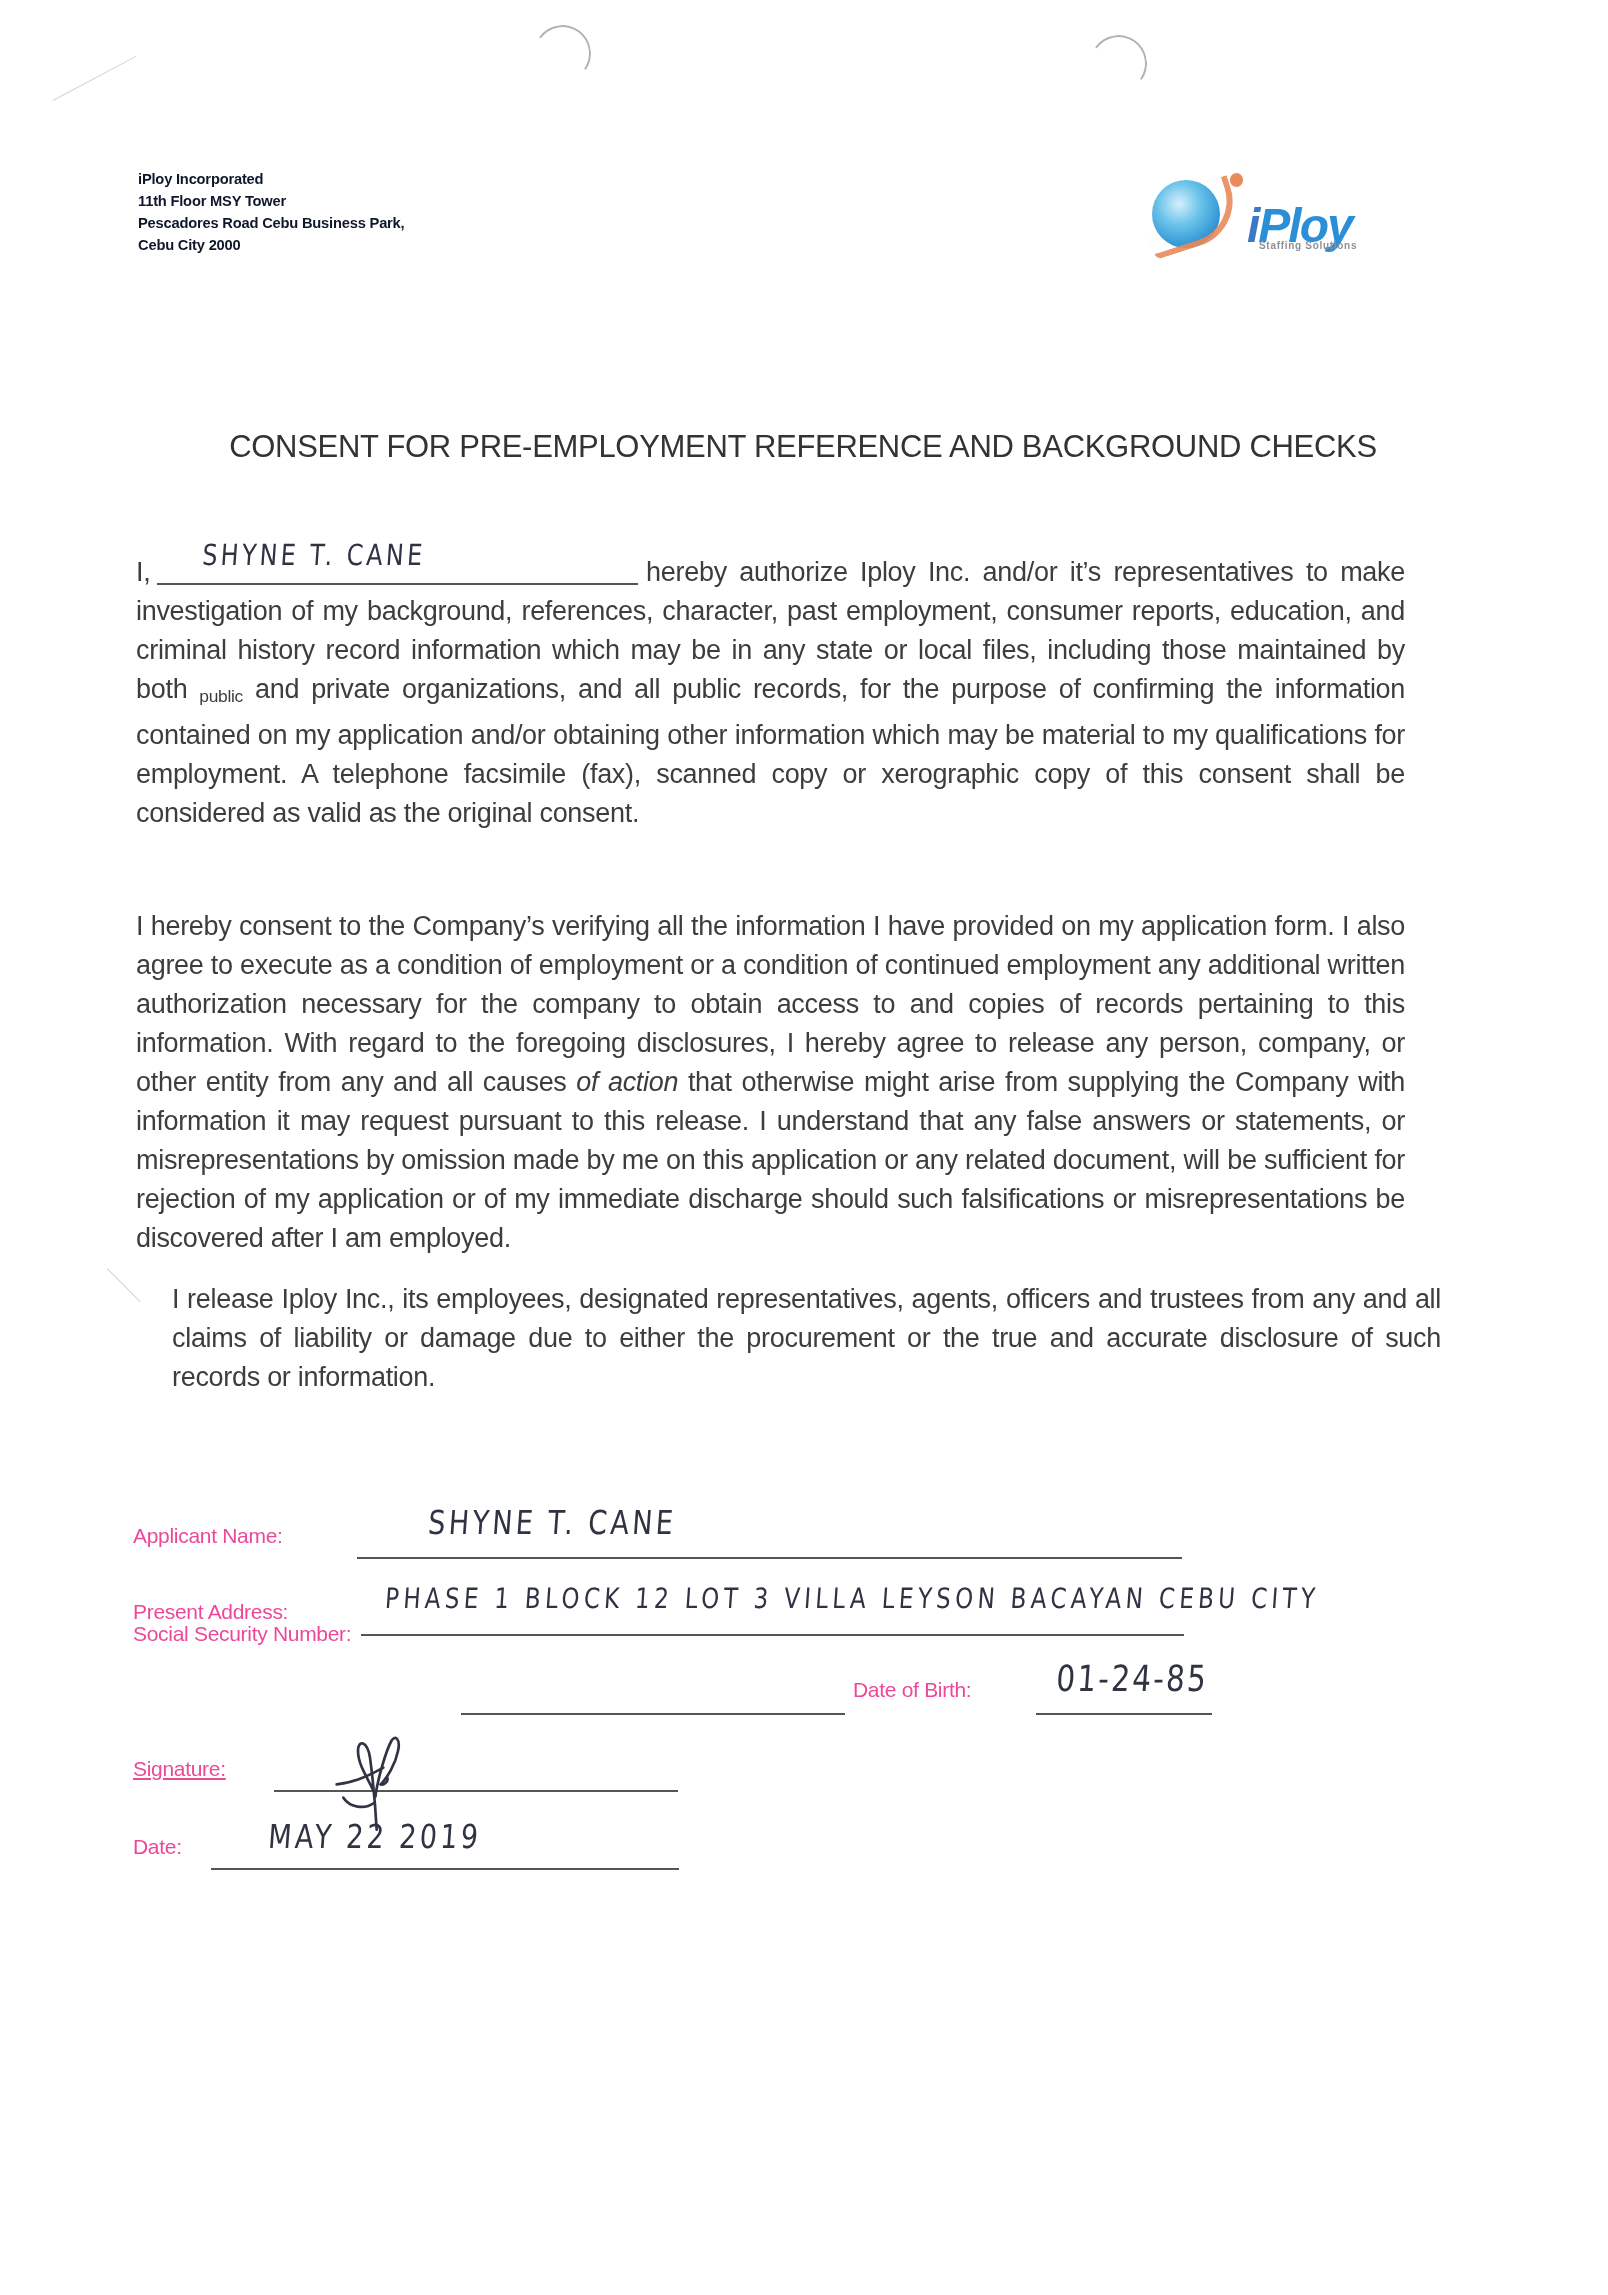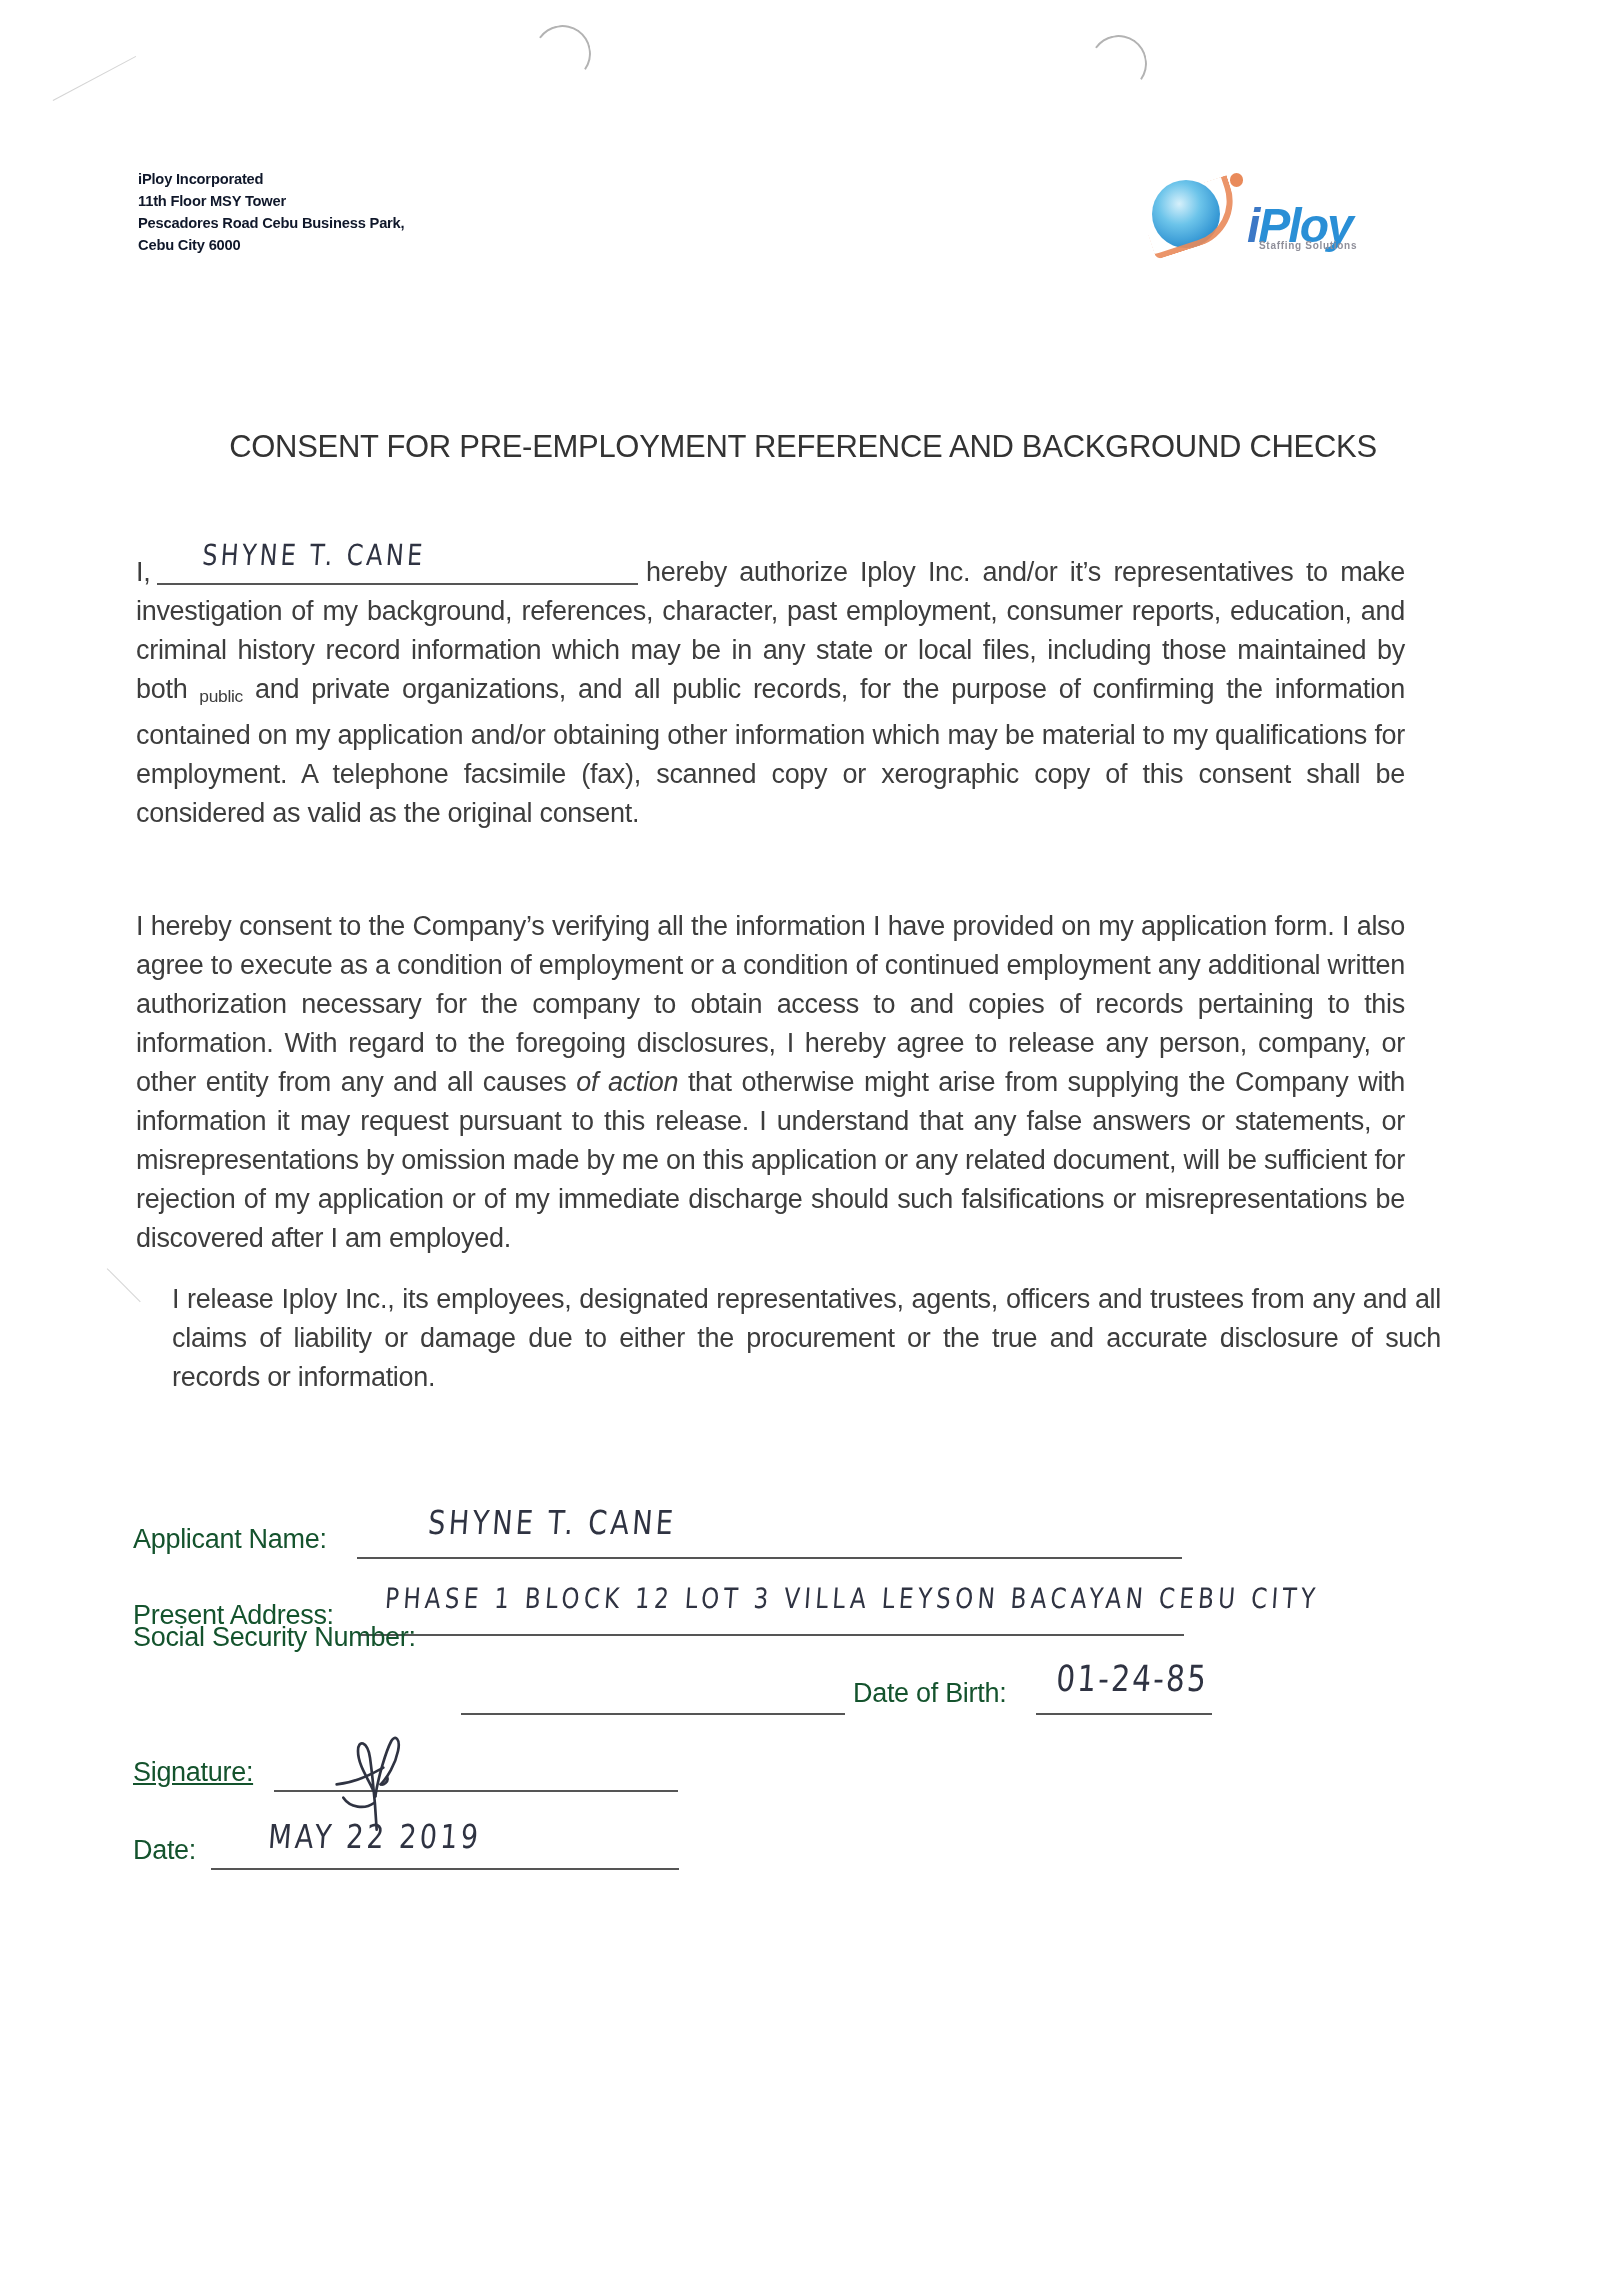--- a/index.html
+++ b/index.html
@@ -51,21 +51,21 @@
 
     .name-blank { display: inline-block; position: relative; width: 481px; height: 31px; border-bottom: 2px solid #555; vertical-align: -4px; margin: 0 8px 0 6.7px; }
     .hand {
       font-family: "DejaVu Sans", sans-serif; font-weight: normal; color: #2f3342;
       letter-spacing: 4px; transform: skewX(-4deg) scaleX(0.82); transform-origin: left bottom;
       white-space: nowrap;
     }
     .name-blank .hand { position: absolute; left: 44px; bottom: 8px; font-size: 29px; }
 
     
-    .field-label { font-size: 27px; color: #14532d; white-space: nowrap; letter-spacing: -0.3px; }
+    .field-label { font-size: 21px; color: #ec4899; white-space: nowrap; letter-spacing: -0.3px; }
     .field-line { position: absolute; height: 0; border-top: 2px solid #555; }
     .field-val { position: absolute; font-size: 32px; }
 
     .f-name-label { left: 133px; top: 1524px; }
     .f-name-line { left: 357px; top: 1557px; width: 825px; }
     .f-name-val { left: 427px; top: 1503px; font-size: 33px; }
 
     .f-addr-label { left: 133px; top: 1600px; }
     .f-addr-line { left: 361px; top: 1634px; width: 823px; }
     .f-addr-val { left: 384px; top: 1582px; font-size: 28px; letter-spacing: 5.3px; }
@@ -89,21 +89,21 @@
 
 <div class="punch-arc" style="left:534px; top:25px; width:53px; height:53px;"></div>
 <div class="punch-arc" style="left:1090px; top:35px; width:53px; height:53px;"></div>
 <div class="scratch" style="left:53px; top:100px; width:94px; transform:rotate(-28deg);"></div>
 <div class="scratch" style="left:107px; top:1268px; width:47px; transform:rotate(45deg);"></div>
 
 <div class="abs address">
   <div>iPloy Incorporated</div>
   <div>11th Floor MSY Tower</div>
   <div>Pescadores Road Cebu Business Park,</div>
-  <div>Cebu City 6000</div>
+  <div>Cebu City 2000</div>
 </div>
 
 <div class="abs logo">
   <div class="logo-globe"></div>
   <div class="logo-swoosh"></div>
   <div class="logo-dot"></div>
   <div class="logo-text"><span class="i">i</span><span>Ploy</span></div>
   <div class="logo-tag">Staffing Solutions</div>
 </div>
 

